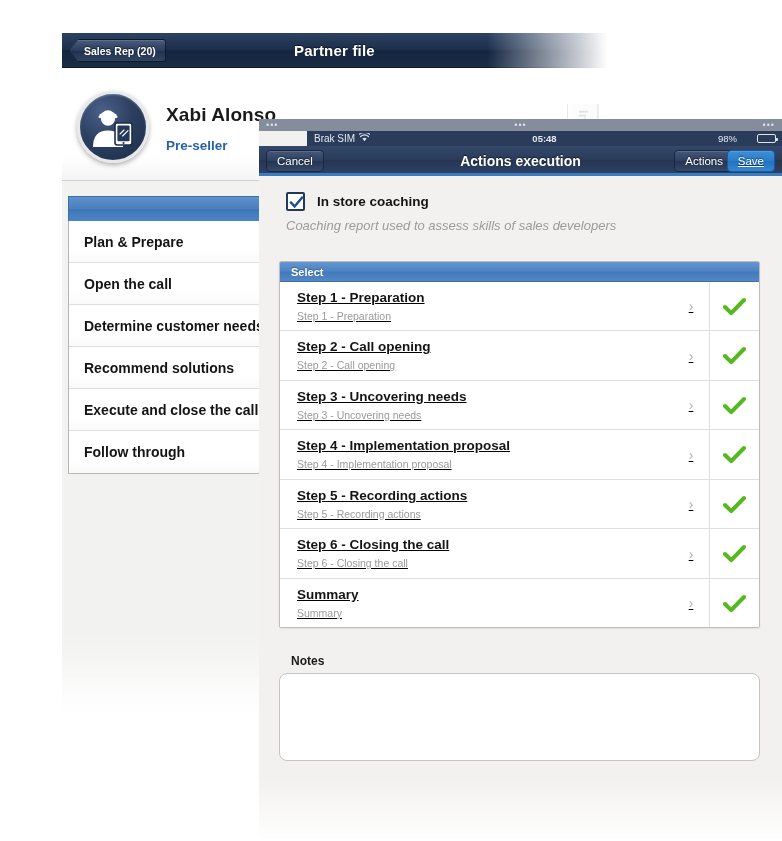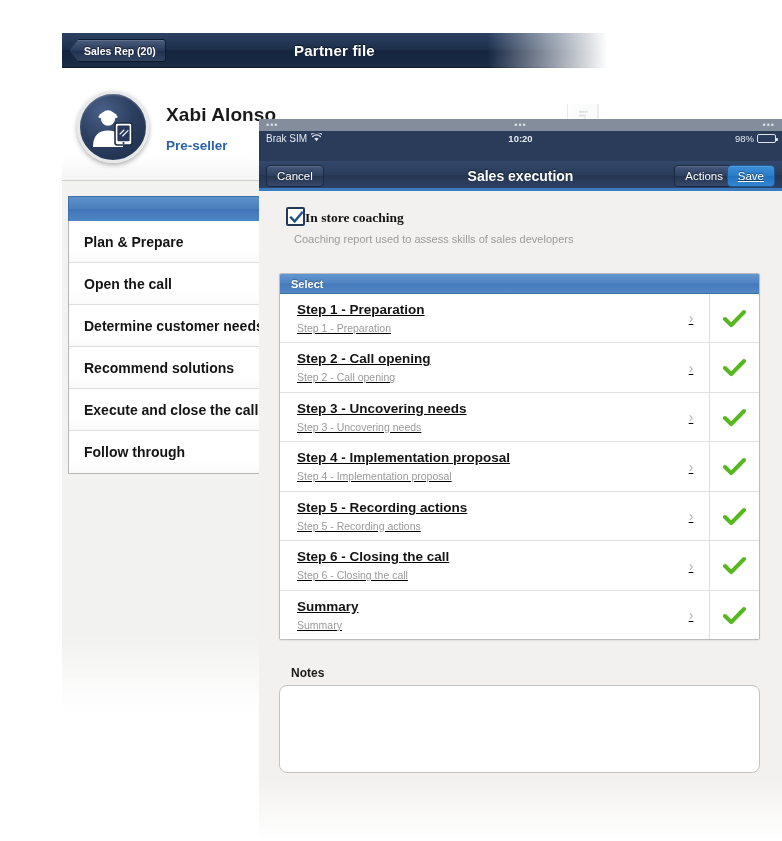--- a/index.html
+++ b/index.html
@@ -198,37 +198,38 @@
   .sv-prestrip .ps-c {
     position: absolute; left: 0; right: 0; top: 1px;
     text-align: center; font-size: 9px; color: #c9d2de; letter-spacing: 1px;
   }
   .sv-prestrip .ps-r {
     position: absolute; right: 7px; top: 1px;
     font-size: 9px; color: #c9d2de; letter-spacing: 1px;
   }
 
   .sv-statusbar {
-    height: 30px;
+    height: 15px;
     background: #2b3c5a;
     position: relative;
     color: #e3e8ef;
     font-size: 10px;
+    margin-left: 48px;
   }
   .sv-carrier {
     position: absolute; left: 7px; top: 2px;
     display: flex; align-items: center; gap: 4px;
   }
   .sv-time {
     position: absolute; left: 0; right: 0; top: 2px;
     text-align: center; font-weight: bold; font-size: 9.5px;
   }
   .sv-battery {
     position: absolute; right: 6px; top: 2px;
-    display: flex; align-items: center; gap: 3px;
+    display: flex; align-items: center; gap: 20px;
     font-size: 9.5px;
   }
   .sv-batt-shell {
     width: 19px; height: 9px;
     border: 1px solid #dfe5ec;
     border-radius: 2px;
     position: relative;
     padding: 1px;
   }
   .sv-batt-shell::after {
@@ -285,42 +286,43 @@
 
   .sv-body {
     padding: 0;
     background: #f2f1ef;
     height: 100%;
   }
 
   
   .sv-checkrow {
     display: flex;
-    align-items: flex-end;
+    align-items: center;
+    gap: 12px;
     padding: 16px 0 0 27px;
-    font-family: Liberation Serif, serif;
   }
   .sv-checkbox {
     width: 19px; height: 19px;
     border: 2px solid #223a57;
     background: #ffffff;
     border-radius: 2px;
     position: relative;
     flex: none;
   }
   .sv-checkbox svg { position: absolute; left: 1px; top: 1px; }
   .sv-checklabel {
     font-size: 13.5px;
     font-weight: bold;
     color: #141414;
   }
   .sv-checkhint {
-    padding: 7px 0 0 35px;
-    font-size: 11px;
+    padding: 7px 0 0 27px;
+    font-size: 13px;
     color: #9b9b9b;
+    font-style: italic;
   }
 
   
   .sv-table {
     margin: 28px 22px 0 20px;
     border: 1px solid #bcbcbc;
     border-radius: 2px;
     overflow: hidden;
     background: #ffffff;
     box-shadow: 0 1px 2px rgba(0,0,0,0.07);
@@ -486,32 +488,32 @@
       <div class="sv-carrier">
         <span>Brak SIM</span>
         <span>
           <svg width="11" height="9" viewBox="0 0 11 9" aria-hidden="true">
             <path d="M5.5 8.3 L3.4 5.6 A3.4 3.4 0 0 1 7.6 5.6 Z" fill="#e3e8ef"></path>
             <path d="M1.6 3.5 A6.1 6.1 0 0 1 9.4 3.5" stroke="#e3e8ef" stroke-width="1.2" fill="none" stroke-linecap="round"></path>
             <path d="M0 1.5 A8.6 8.6 0 0 1 11 1.5" stroke="#e3e8ef" stroke-width="1.1" fill="none" stroke-linecap="round" opacity="0.85"></path>
           </svg>
         </span>
       </div>
-      <div class="sv-time">10:20</div>
+      <div class="sv-time">05:48</div>
       <div class="sv-battery">
         <span>98%</span>
         <span class="sv-batt-shell"><span class="sv-batt-fill"></span></span>
       </div>
     </div>
 
     <div class="sv-navbar">
       <div class="sv-btn cancel">
         <span>Cancel</span>
       </div>
-      <div class="sv-navtitle">Sales execution</div>
+      <div class="sv-navtitle">Actions execution</div>
       <div class="sv-btn actions">
         <span>Actions</span>
       </div>
       <div class="sv-btn save">
         <span>Save</span>
       </div>
     </div>
 
     <div class="sv-body">
 

